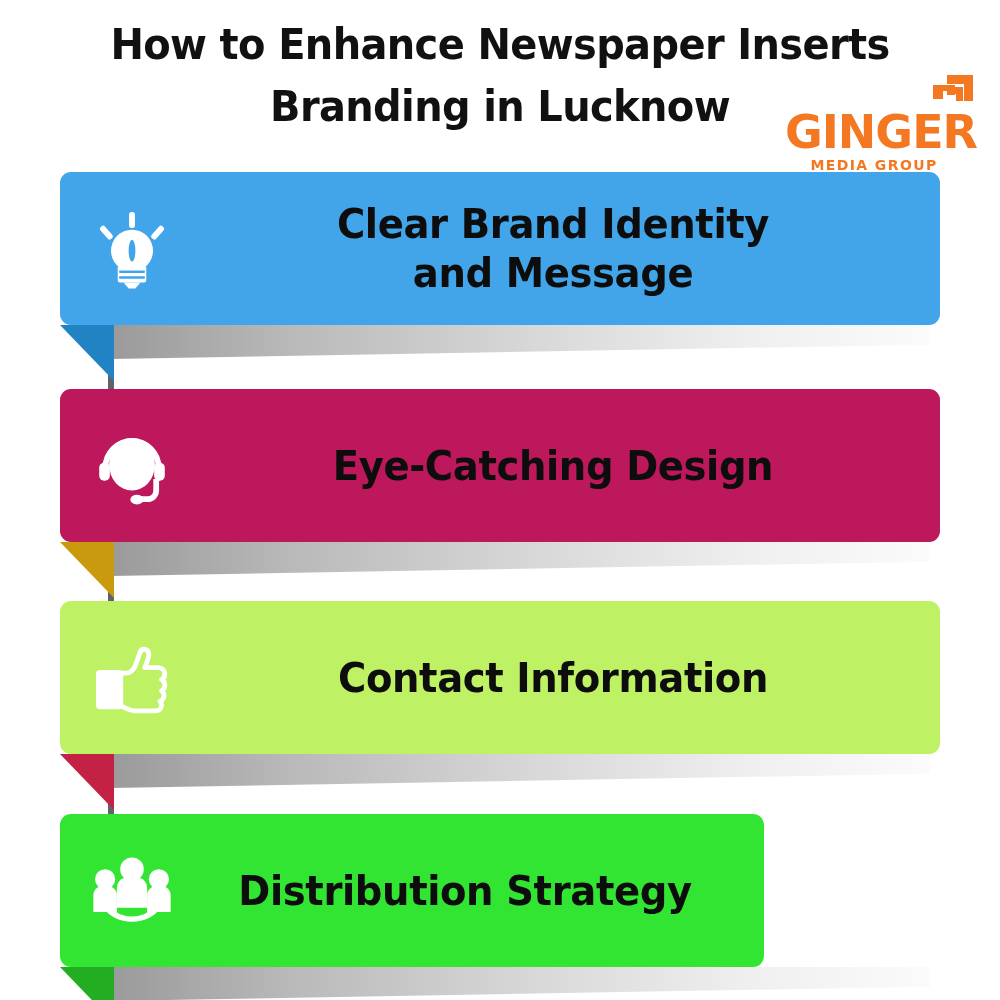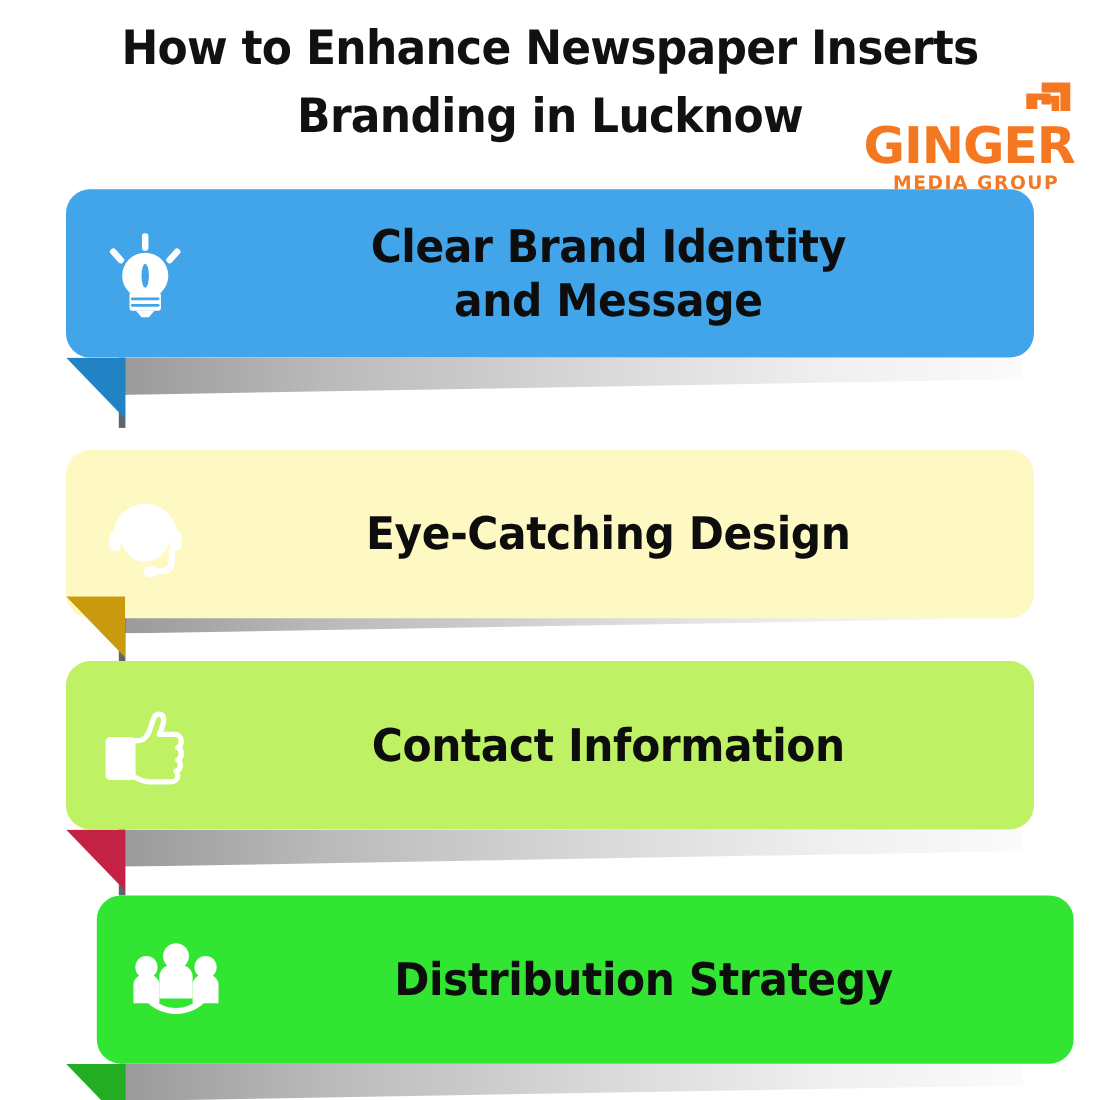--- a/index.html
+++ b/index.html
@@ -68,24 +68,24 @@
     font-size: 46px;
     line-height: 46px;
     letter-spacing: -1px;
     color: #f47721;
   }
   #logo-sub {
     position: absolute;
     left: 5px;
     top: 84px;
     width: 178px;
-    text-align: right;
-    font-family: "DejaVu Sans", sans-serif;
-    font-weight: bold;
-    font-size: 17px;
+    text-align: center;
+    font-family: "DejaVu Sans", sans-serif;
+    font-weight: bold;
+    font-size: 14px;
     letter-spacing: 1.4px;
     color: #f47721;
   }
 
   
   #steps {
     position: absolute;
     left: 0;
     top: 0;
     width: 1000px;
@@ -94,21 +94,21 @@
   .step {
     position: absolute;
     left: 0;
     width: 1000px;
   }
   .bar {
     position: absolute;
     left: 60px;
     top: 0;
     height: 153px;
-    border-radius: 22px;
+    border-radius: 11px;
     z-index: 3;
   }
   .shadow-strip {
     position: absolute;
     left: 110px;
     top: 153px;
     height: 34px;
     z-index: 1;
     clip-path: polygon(0% 0%, 100% 0%, 100% 58%, 0% 100%);
     background: linear-gradient(to right, #9a9a9a 0%, #b9b9b9 22%, #d8d8d8 52%, #efefef 78%, #fbfbfb 100%);
@@ -212,21 +212,21 @@
         <div class="step-label">Clear Brand Identity
 and Message</div>
       </div>
     </div>
   </div>
 
   <div class="step" id="step-2" style="top: 389px;">
     <div class="connector" style="background: rgb(94, 100, 105); top: 153px; height: 59px;"></div>
     <div class="shadow-strip" style="width: 820px;"></div>
     <div class="fold" style="background: rgb(201, 154, 13);"></div>
-    <div class="bar" style="background: #fef9c3; width: 880px; margin-top: 20px;">
+    <div class="bar" style="background: #be185d; width: 880px;">
       <div class="bar-inner">
         <div class="icon-wrap">
           <svg viewBox="0 0 100 100" width="82" height="82" aria-hidden="true">
             <g fill="#ffffff">
               <ellipse cx="50" cy="48" rx="28" ry="32"></ellipse>
               <path d="M14 52 a36 36 0 0 1 72 0 h-7 a29 29 0 0 0 -58 0 z"></path>
               <rect x="10" y="46" width="13" height="22" rx="6"></rect>
               <rect x="77" y="46" width="13" height="22" rx="6"></rect>
               <path d="M83 66 a1 1 0 0 1 0 2 v12 a14 14 0 0 1 -14 14 h-10 v-7 h10 a7 7 0 0 0 7 -7 v-14 z"></path>
               <ellipse cx="56" cy="91" rx="8" ry="6"></ellipse>
@@ -254,21 +254,21 @@
         </div>
         <div class="step-label">Contact Information</div>
       </div>
     </div>
   </div>
 
   <div class="step" id="step-4" style="top: 814px;">
     <div class="connector" style="background: rgb(94, 100, 105); top: 153px; height: 62px;"></div>
     <div class="shadow-strip" style="width: 820px;"></div>
     <div class="fold" style="background: rgb(35, 173, 35);"></div>
-    <div class="bar" style="background: rgb(51, 229, 51); width: 888px; margin-left: 28px;">
+    <div class="bar" style="background: rgb(51, 229, 51); width: 704px;">
       <div class="bar-inner">
         <div class="icon-wrap">
           <svg viewBox="0 0 100 100" width="84" height="84" aria-hidden="true">
             <g fill="#ffffff">
               <circle cx="18" cy="36" r="12"></circle>
               <path d="M4 55 a14 12 0 0 1 28 0 v20 h-28 z"></path>
               <circle cx="82" cy="36" r="12"></circle>
               <path d="M68 55 a14 12 0 0 1 28 0 v20 h-28 z"></path>
               <circle cx="50" cy="24" r="14"></circle>
               <path d="M32 46 a18 14 0 0 1 36 0 v24 h-36 z"></path>

